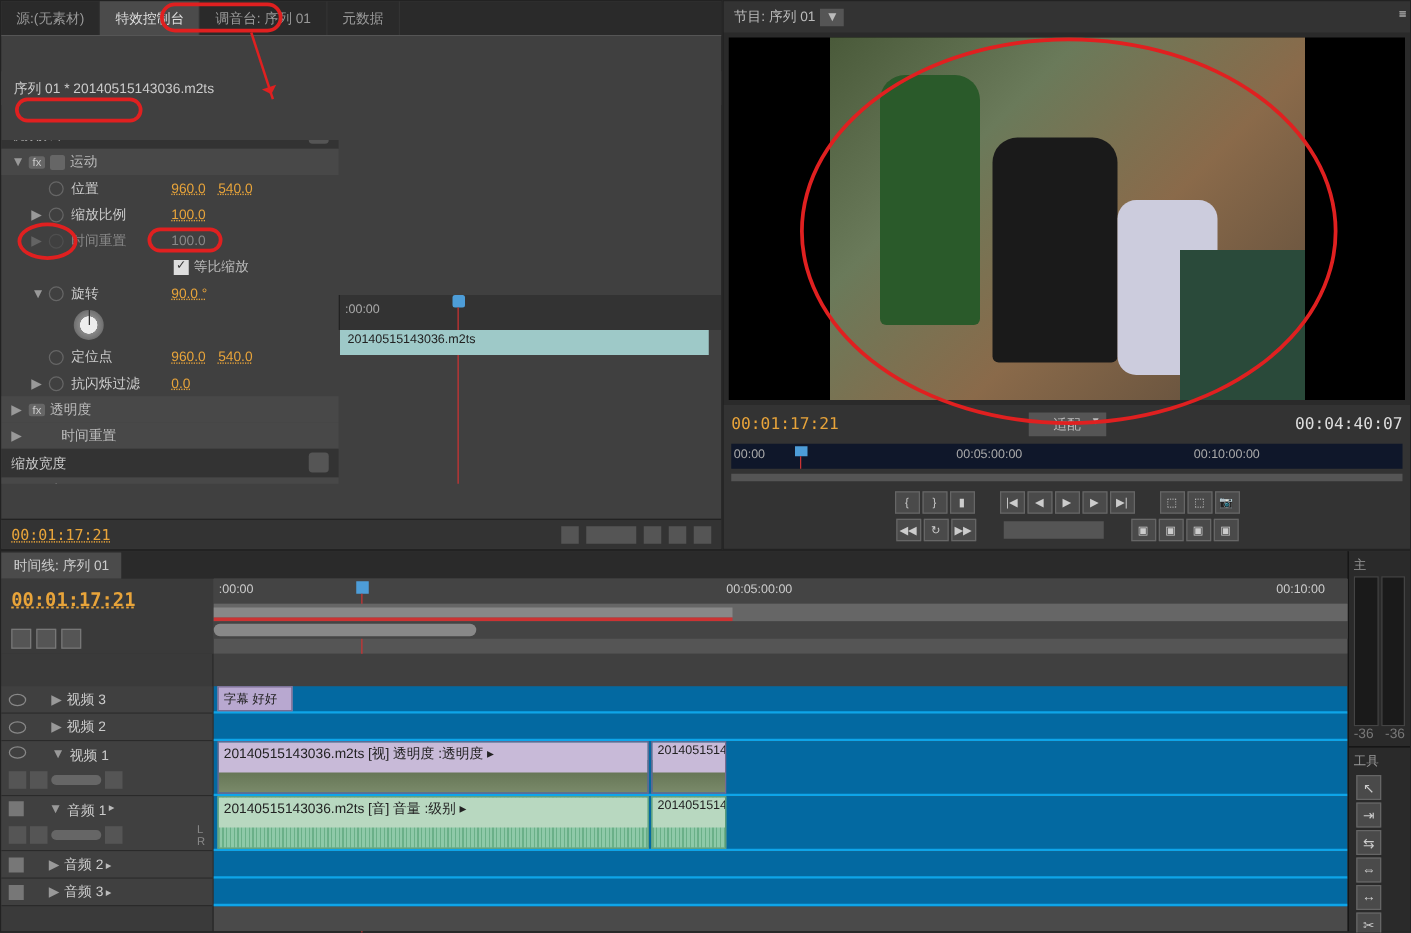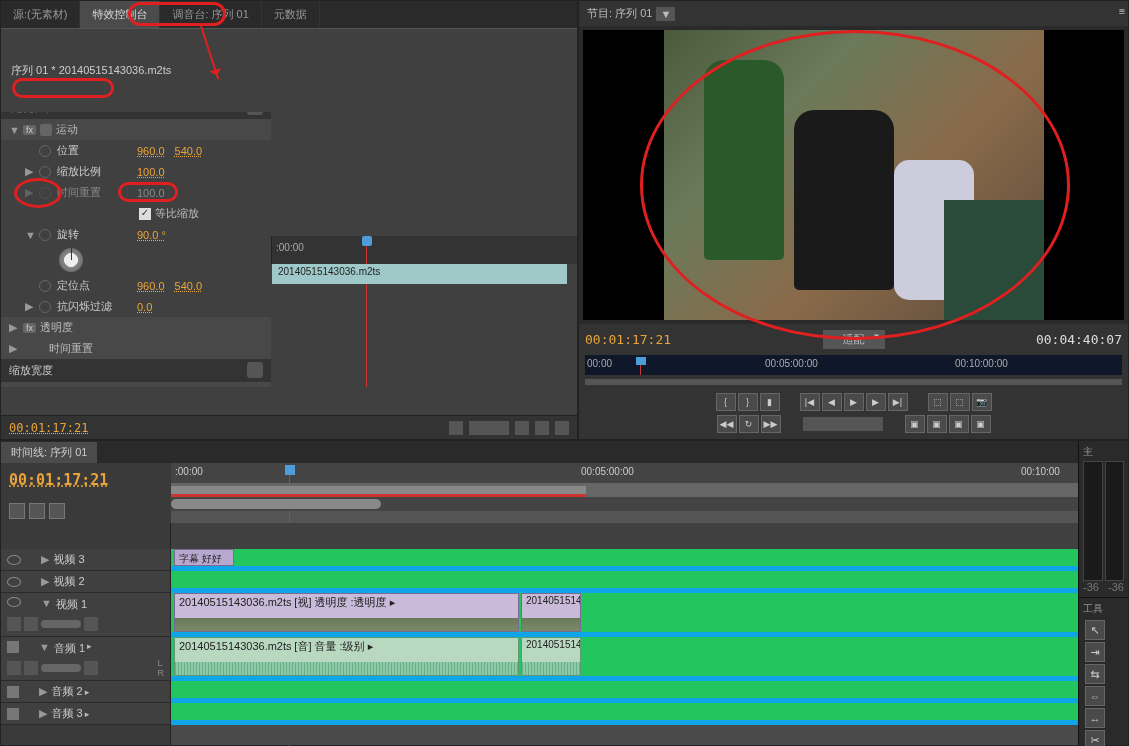--- a/index.html
+++ b/index.html
@@ -97,21 +97,21 @@
 .track-header { display: flex; align-items: center; padding: 3px 6px; border-bottom: 1px solid #2a2a2a; background: #404040; }
 .track-header.tall { height: 44px; align-items: flex-start; padding-top: 4px; flex-wrap: wrap; }
 .th-eye { width: 14px; height: 10px; border: 1px solid #888; border-radius: 50%; margin-right: 4px; }
 .th-lock { width: 12px; height: 12px; margin-right: 4px; }
 .th-twisty { margin-right: 4px; color: #999; }
 .th-label { color: #ccc; }
 .th-sub { width: 100%; display: flex; align-items: center; margin-top: 2px; gap: 3px; }
 .th-sub-icon { width: 14px; height: 14px; background: #555; }
 .th-speaker { width: 12px; height: 12px; background: #777; margin-right: 4px; }
 
-.track-row { border-bottom: 5px solid #0ea5e9; position: relative; height: 22px; background: #22c55e; }
+.track-row { border-bottom: 2px solid #0ea5e9; position: relative; height: 22px; background: #0369a1; }
 .track-row.tall { height: 44px; }
 .clip { position: absolute; top: 0; bottom: 0; background: #b8a8d0; border: 1px solid #7a6a90; color: #222; font-size: 10px; padding: 2px 4px; overflow: hidden; }
 .clip.video-thumb { background: linear-gradient(to bottom, #9ec9c8 0%, #9ec9c8 35%, #5a6a4a 35%, #7a8a6a 100%); }
 .clip.audio { background: #8ec9a8; border-color: #5a9a78; background-image: repeating-linear-gradient(90deg, #6ab088 0, #6ab088 1px, #8ec9a8 1px, #8ec9a8 3px); }
 .clip-label-bar { position: absolute; top: 0; left: 0; right: 0; height: 24px; background: #c8bad8; padding: 1px 4px; font-size: 10px; color: #222; }
 
 
 .right-sidebar { width: 50px; background: #2a2a2a; border-left: 1px solid #111; display: flex; flex-direction: column; }
 .rs-section { padding: 4px; border-bottom: 1px solid #111; }
 .rs-label { color: #999; font-size: 10px; margin-bottom: 2px; }

